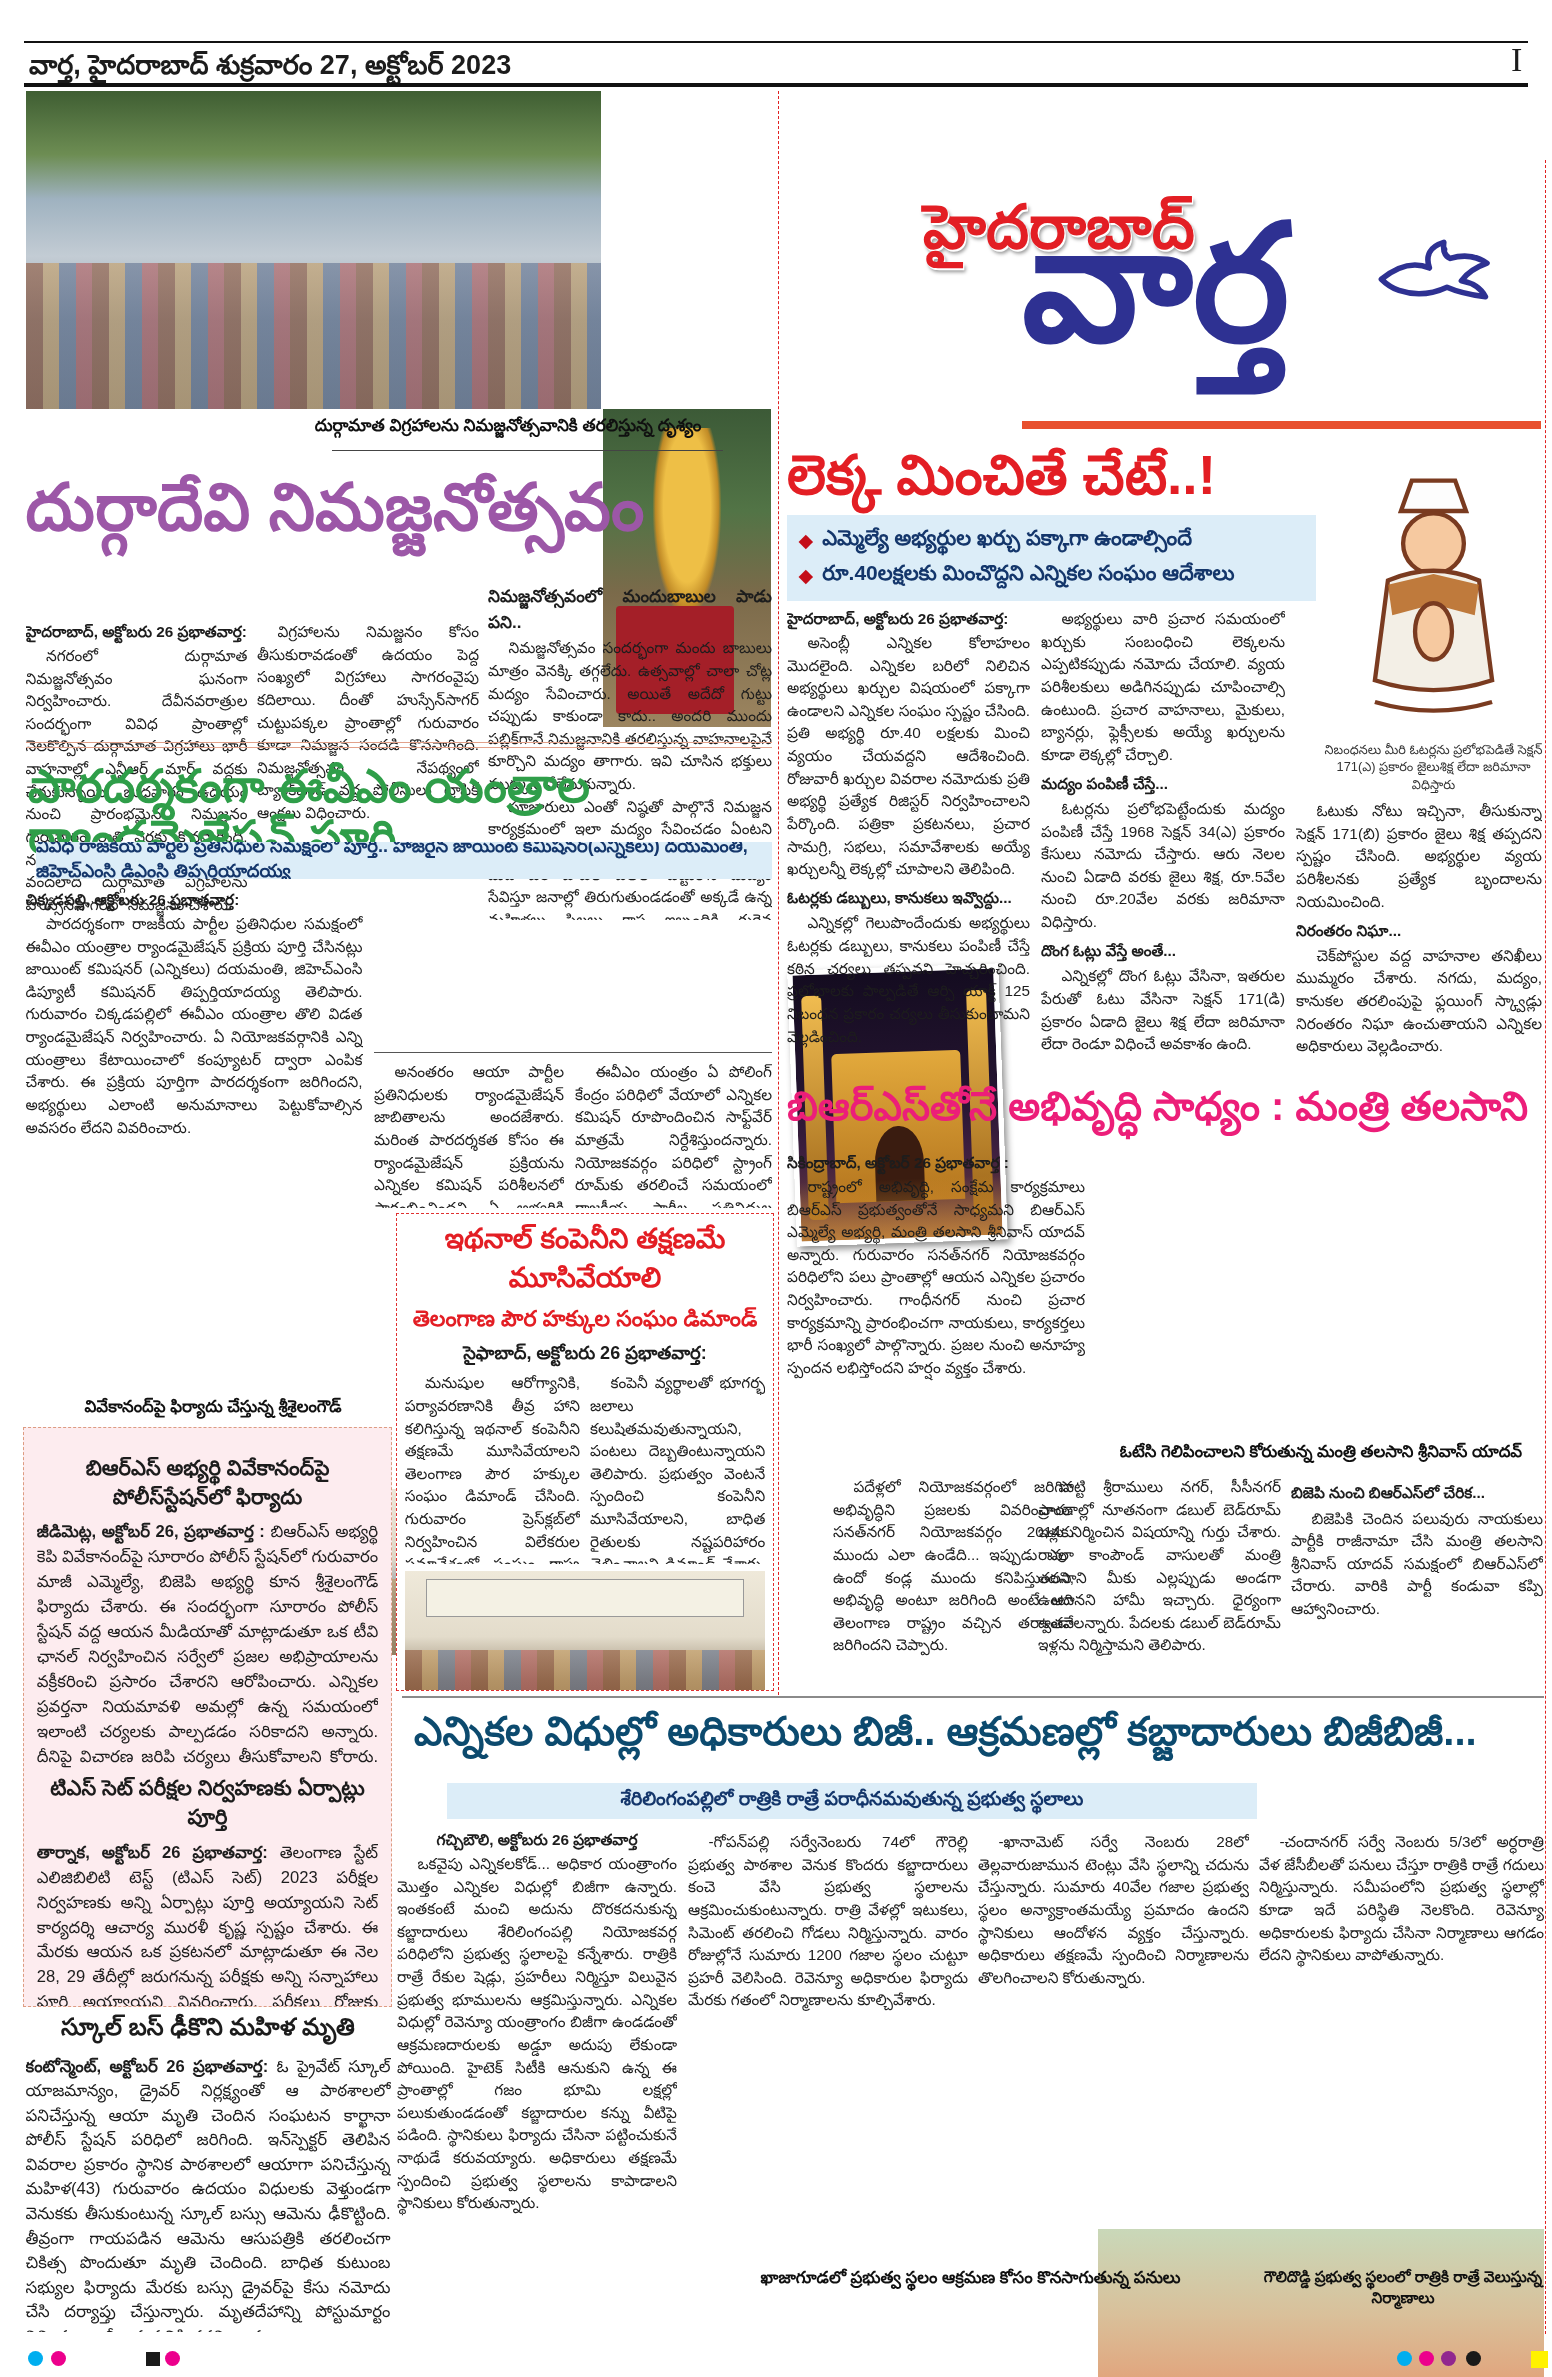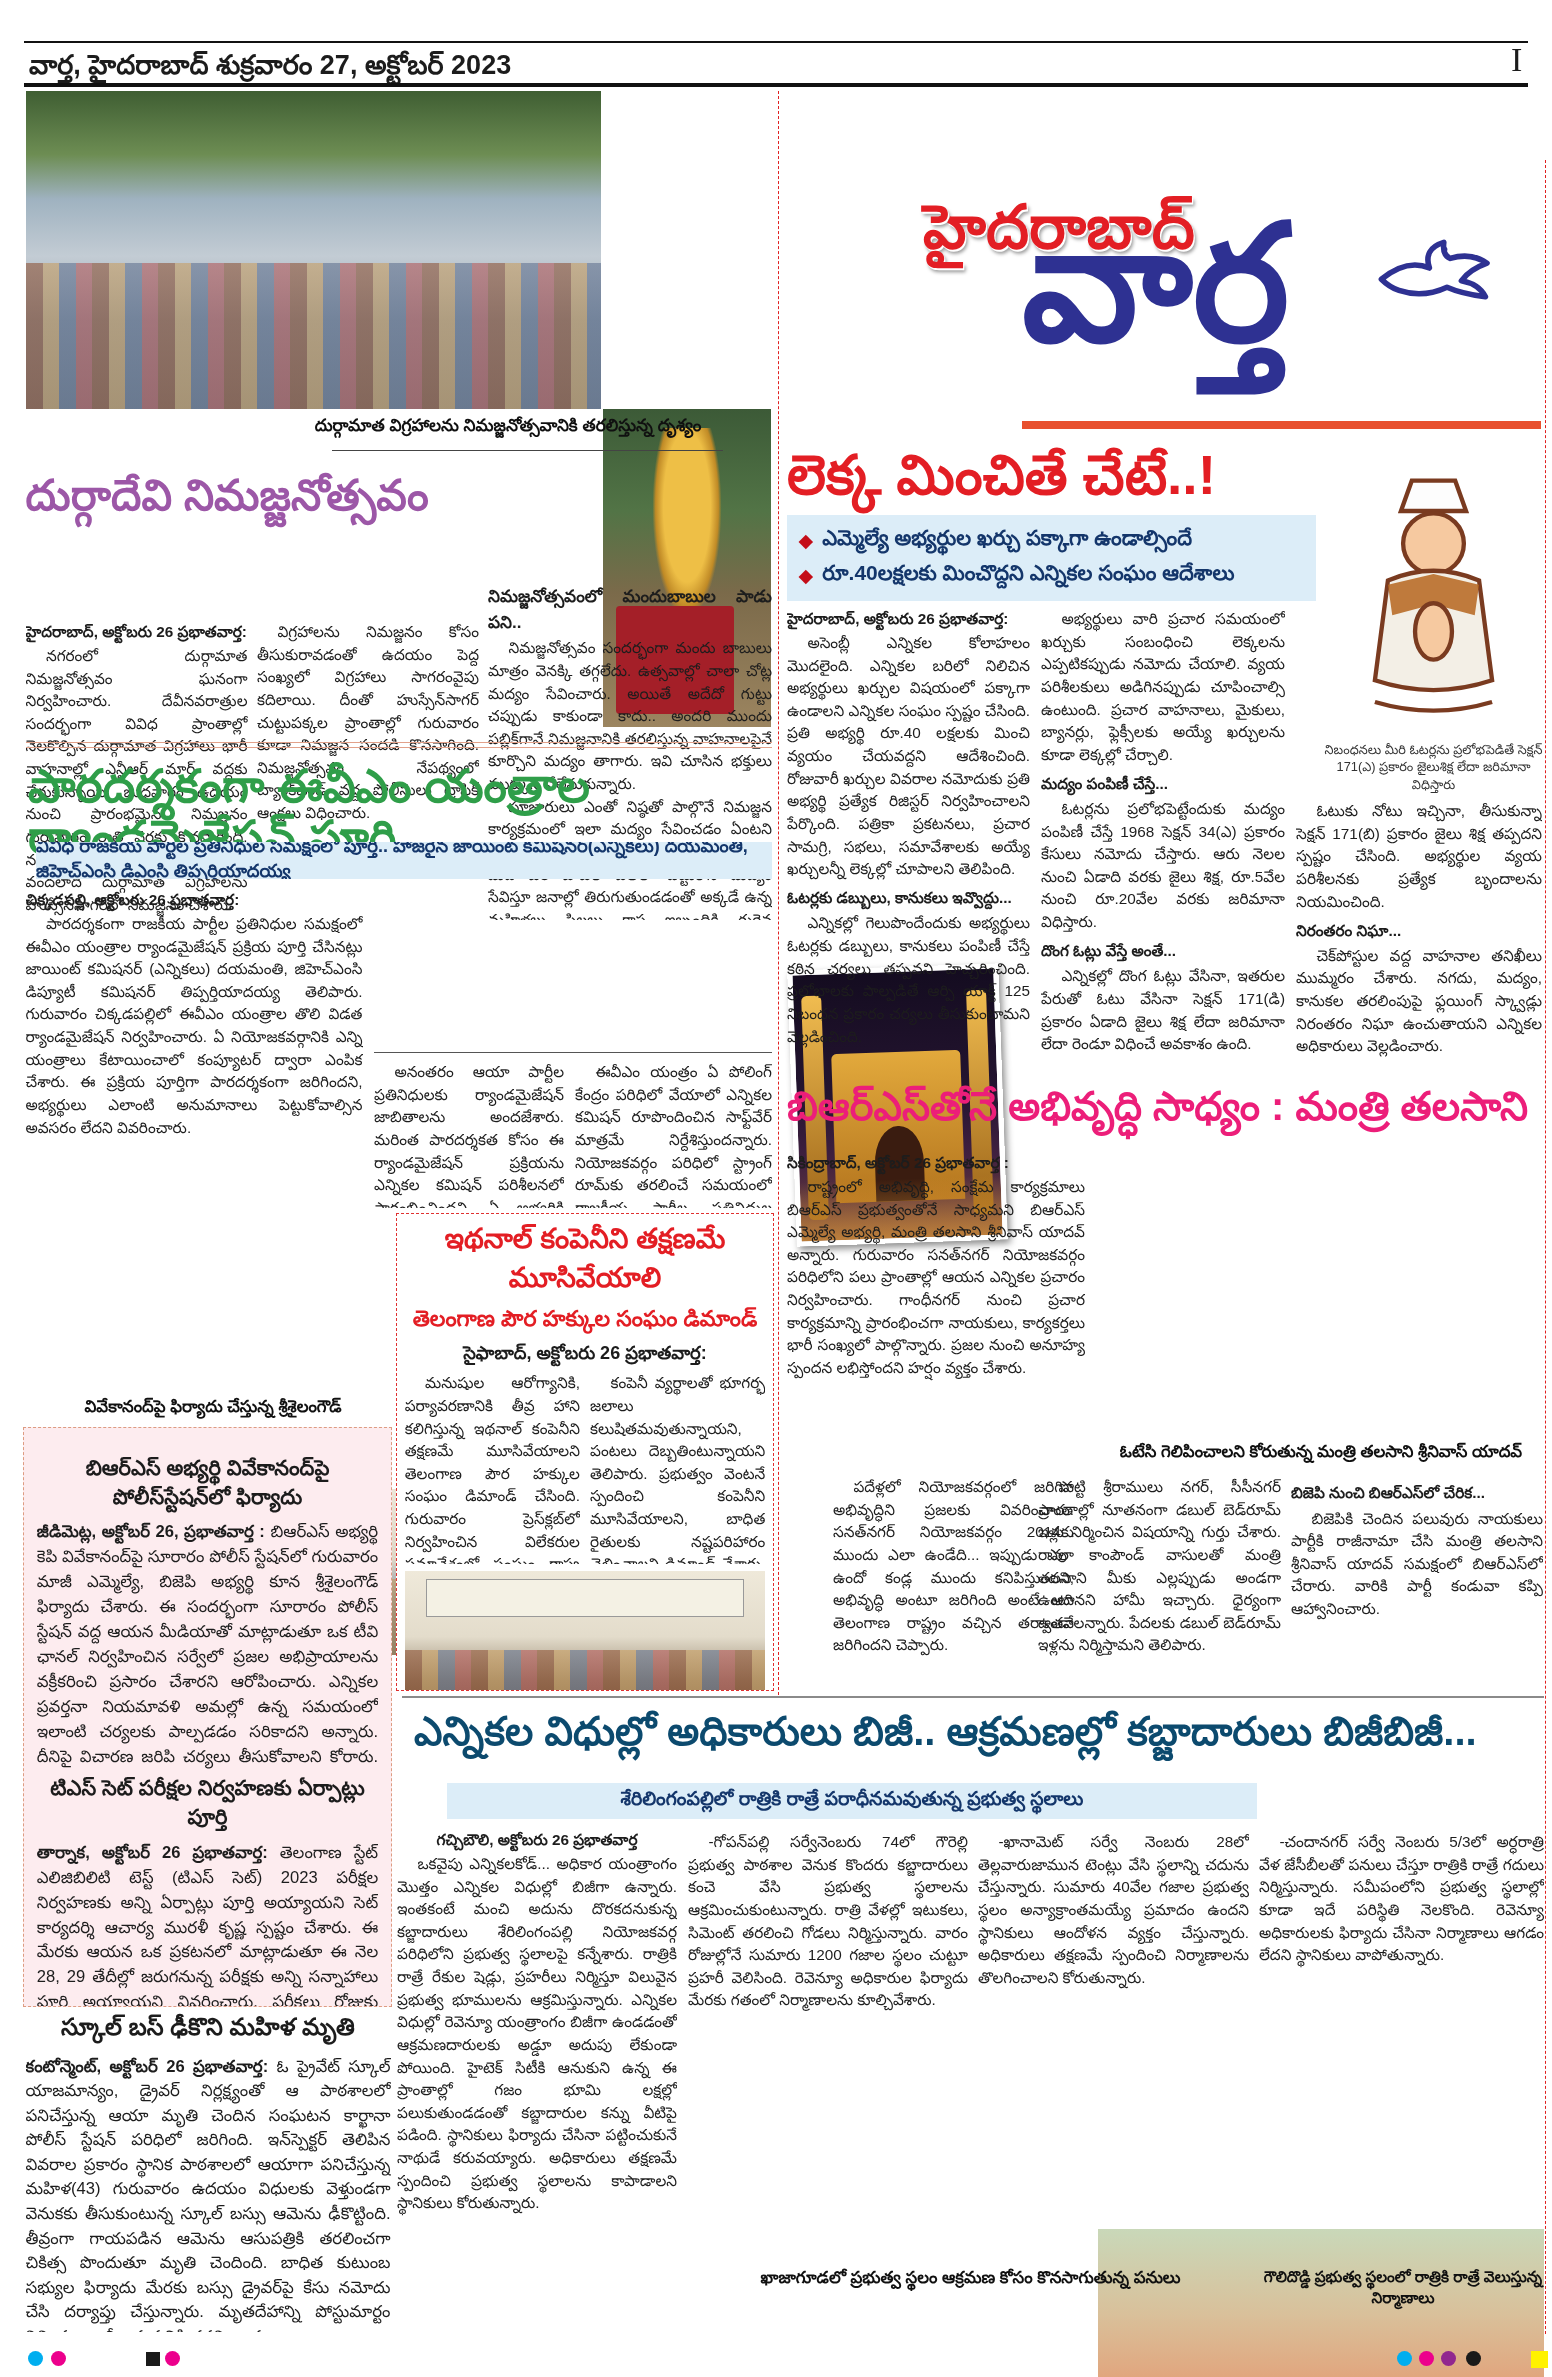--- a/index.html
+++ b/index.html
@@ -57,21 +57,21 @@
   <div class="abs photo ph-procession" style="left:25.5px;top:91px;width:575px;height:318px">
     <div class="ppl"></div>
   </div>
   <div class="abs photo ph-idol" style="left:603px;top:91px;width:168px;height:318px">
     <div class="idolblob"></div>
     <div class="redtruck"></div>
   </div>
   <div class="abs cap" style="left:243px;top:416px;width:530px">దుర్గామాత విగ్రహాలను నిమజ్జనోత్సవానికి తరలిస్తున్న దృశ్యం</div>
   <div class="abs" style="left:332px;top:450px;width:391px;height:1.3px;background:#444"></div>
 
-  <div class="abs b" style="left:25.5px;top:473px;width:632px;font-size:43px;line-height:1.05;color:#9c57a7">దుర్గాదేవి నిమజ్జనోత్సవం</div>
+  <div class="abs b" style="left:25.5px;top:473px;width:632px;font-size:66px;line-height:1.05;color:#9c57a7">దుర్గాదేవి నిమజ్జనోత్సవం</div>
   <div class="abs body" style="left:25.5px;top:621px;width:222px;height:299px">
     <div class="dateline">హైదరాబాద్, అక్టోబరు 26 ప్రభాతవార్త:</div>
     <p>నగరంలో దుర్గామాత నిమజ్జనోత్సవం ఘనంగా నిర్వహించారు. దేవీనవరాత్రుల సందర్భంగా వివిధ ప్రాంతాల్లో నెలకొల్పిన దుర్గామాత విగ్రహాలు భారీ వాహనాల్లో ఎన్టీఆర్ మార్గ్ వద్దకు చేరుకున్నాయి. బుధవారం ఉదయం నుంచి ప్రారంభమైన నిమజ్జనం గురువారం రాత్రి వరకు కొనసాగింది. నగరం నలుమూలల నుంచి తరలిన వందలాది దుర్గామాత విగ్రహాలను హుస్సేన్‌సాగర్‌లో నిమజ్జనం చేశారు.</p>
   </div>
   <div class="abs body" style="left:257px;top:621px;width:222px;height:299px">
     <p>విగ్రహాలను నిమజ్జనం కోసం తీసుకురావడంతో ఉదయం పెద్ద సంఖ్యలో విగ్రహాలు సాగరంవైపు కదిలాయి. దీంతో హుస్సేన్‌సాగర్ చుట్టుపక్కల ప్రాంతాల్లో గురువారం కూడా నిమజ్జన సందడి కొనసాగింది. నిమజ్జనోత్సవం నేపథ్యంలో ట్యాంక్‌బండ్ వద్ద పోలీసులు ట్రాఫిక్ ఆంక్షలు విధించారు.</p>
   </div>
   <div class="abs body" style="left:488px;top:578px;width:284px;height:342px">
     <div class="inl-sub" style="font-size:17px">నిమజ్జనోత్సవంలో మందుబాబుల పాడు పని..</div>
     <p>నిమజ్జనోత్సవం సందర్భంగా మందు బాబులు మాత్రం వెనక్కి తగ్గలేదు. ఉత్సవాల్లో చాలా చోట్ల మద్యం సేవించారు. అయితే అదేదో గుట్టు చప్పుడు కాకుండా కాదు.. అందరి ముందు పబ్లిక్‌గానే నిమజ్జనానికి తరలిస్తున్న వాహనాలపైనే కూర్చొని మద్యం తాగారు. ఇవి చూసిన భక్తులు ముక్కున వేలేసుకున్నారు.</p>

